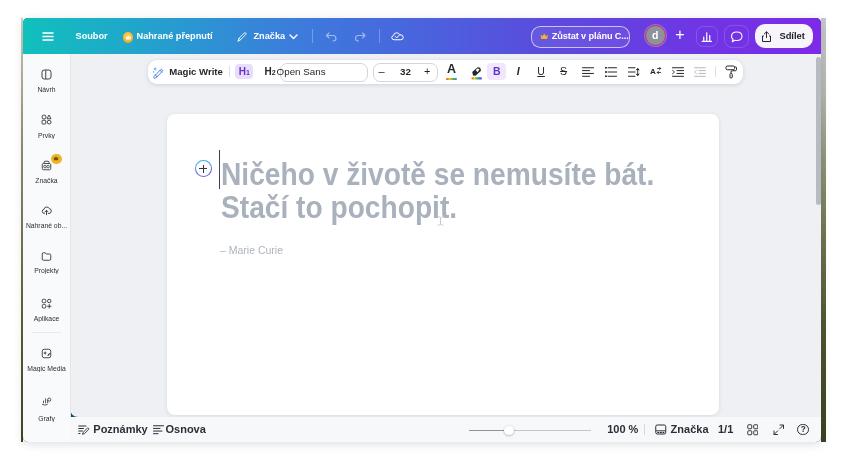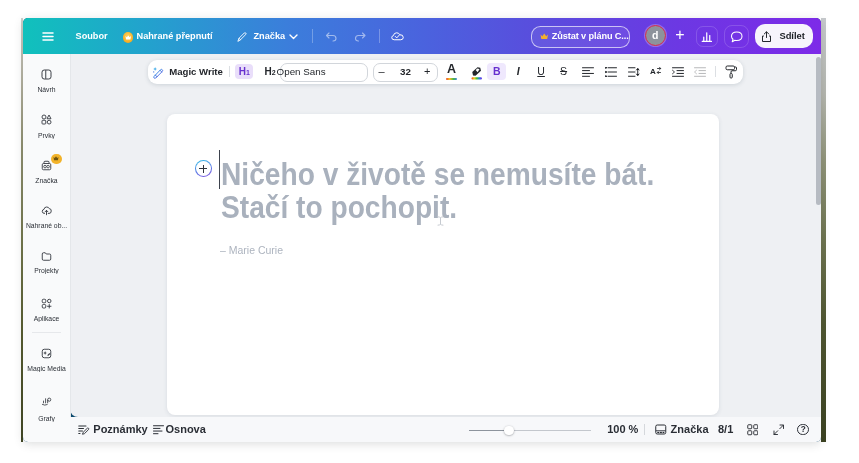--- a/index.html
+++ b/index.html
@@ -295,21 +295,21 @@
     <div class="bb-txt" style="left:537.2px;">100 %</div>
     <div class="abs" style="left:573.5px;top:7px;width:1px;height:11px;background:#d5d8dc;"></div>
     <svg class="abs" style="left:585.2px;top:7.2px;" width="11.5" height="11" viewBox="0 0 23 22">
         <rect x="1.5" y="2" width="20" height="18" rx="3" fill="none" stroke="#2a2e35" stroke-width="2"></rect>
         <line x1="2" y1="13.5" x2="21" y2="13.5" stroke="#2a2e35" stroke-width="1.8"></line>
         <rect x="4.5" y="15.7" width="4" height="2.4" fill="#2a2e35"></rect>
         <rect x="9.8" y="15.7" width="4" height="2.4" fill="#2a2e35"></rect>
         <rect x="15.1" y="15.7" width="3.6" height="2.4" fill="#2a2e35"></rect>
       </svg>
     <div class="bb-txt" style="left:600.6px;">Značka</div>
-    <div class="bb-txt" style="left:648.0px;">8/1</div>
+    <div class="bb-txt" style="left:648.0px;">1/1</div>
     <svg class="abs" style="left:676.8px;top:7.1px;" width="11.5" height="11.5" viewBox="0 0 23 23">
         <g fill="none" stroke="#2a2e35" stroke-width="1.9">
           <rect x="1.5" y="1.5" width="8" height="8" rx="1.5"></rect>
           <rect x="13.5" y="1.5" width="8" height="8" rx="1.5"></rect>
           <rect x="1.5" y="13.5" width="8" height="8" rx="1.5"></rect>
           <rect x="13.5" y="13.5" width="8" height="8" rx="1.5"></rect>
         </g>
       </svg>
     <svg class="abs" style="left:702.7px;top:7.1px;" width="11.5" height="11.5" viewBox="0 0 23 23">
         <g stroke="#2a2e35" stroke-width="1.9" fill="none" stroke-linecap="round" stroke-linejoin="round">

